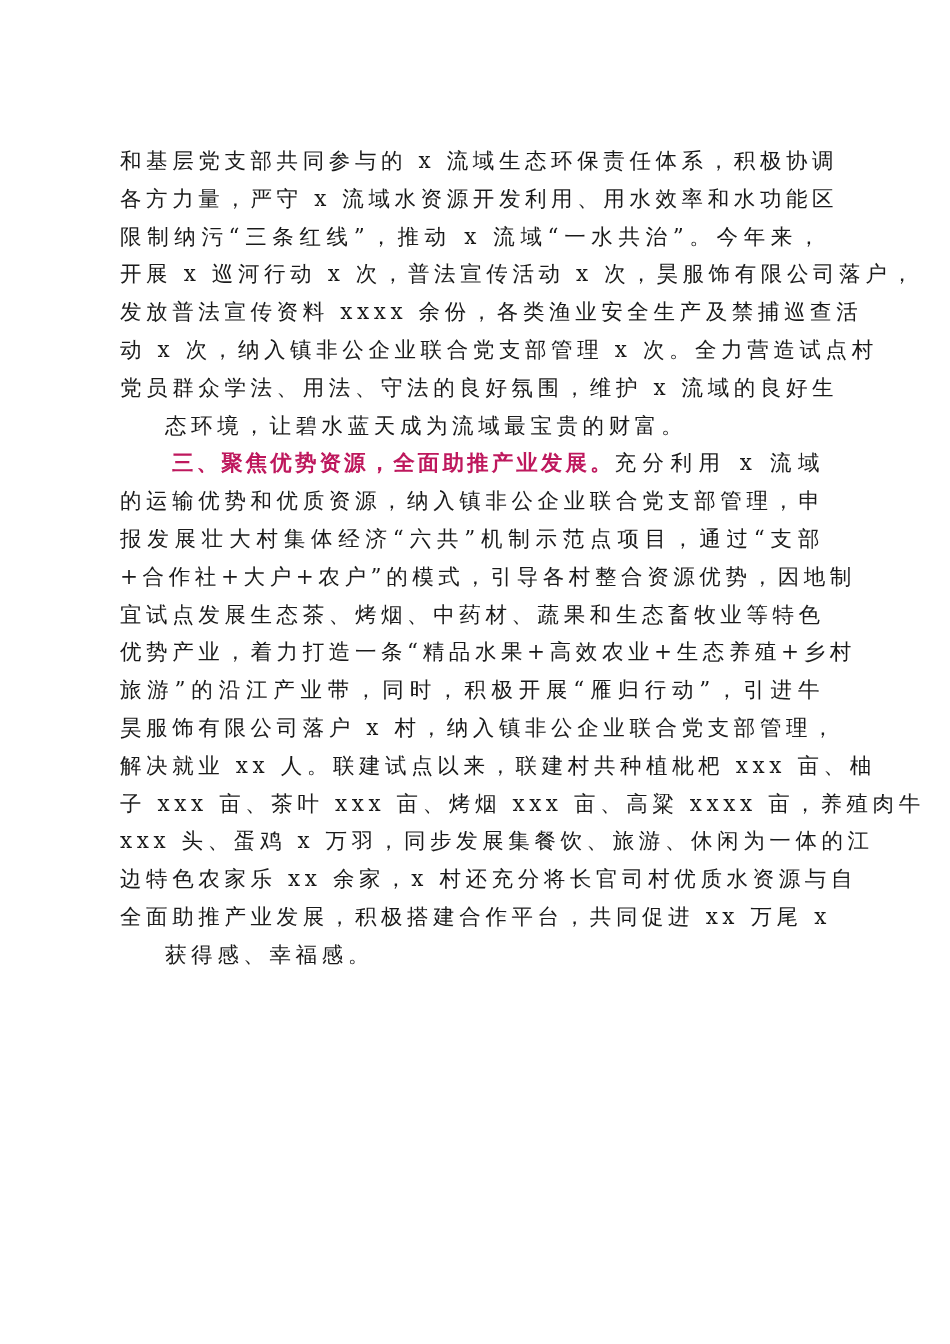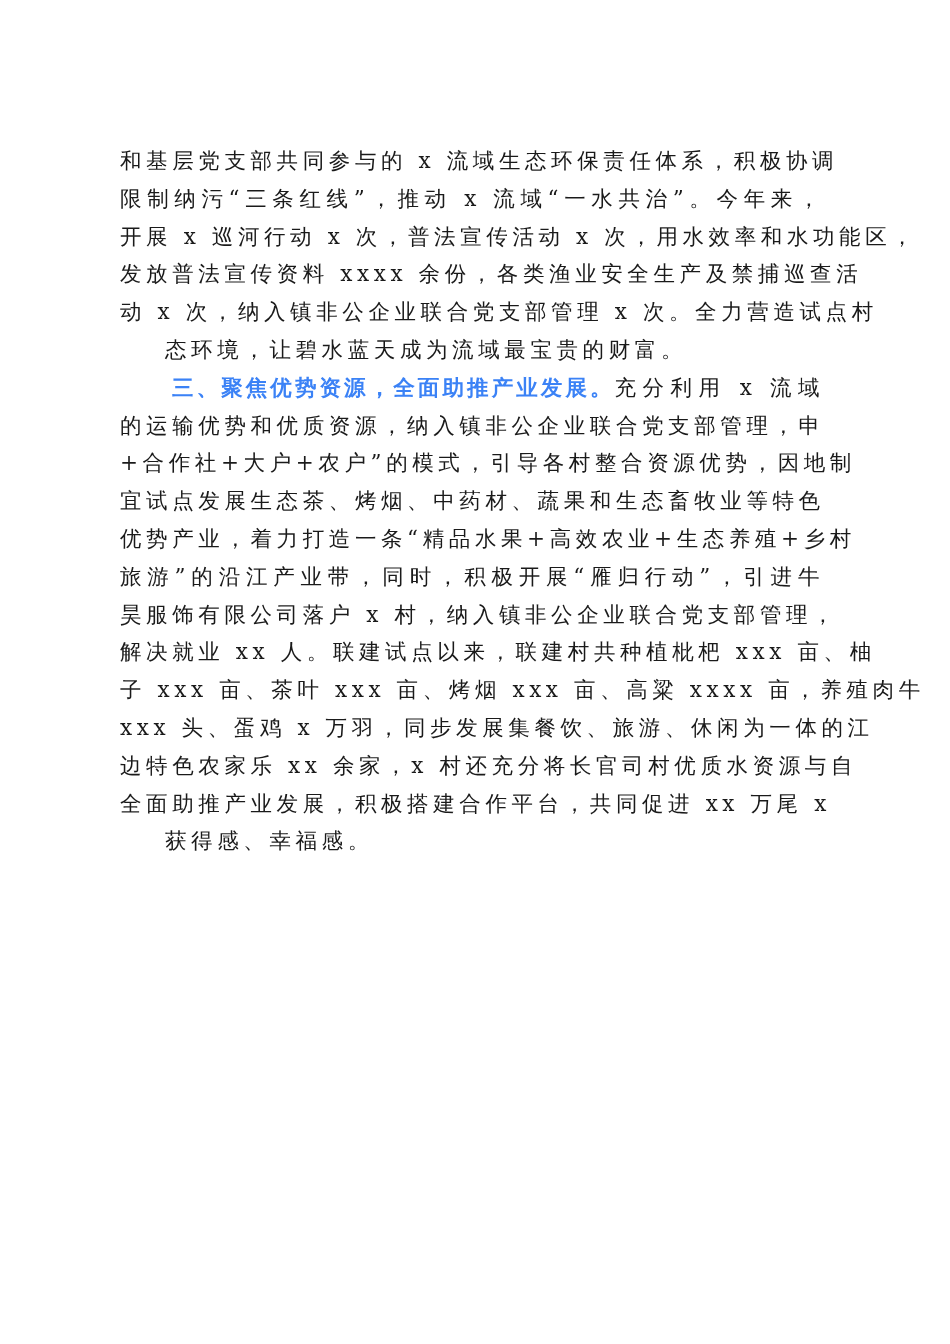--- a/index.html
+++ b/index.html
@@ -48,42 +48,45 @@
     .line.last {
       text-align-last: left;
       margin-left: 45px;
     }
     .indent {
       padding-left: 52px;
     }
     .heading {
       font-family: "DejaVu Sans", "Liberation Sans", sans-serif;
       font-weight: bold;
-      color: #3b82f6;
+      color: #be185d;
       letter-spacing: 1.2px;
     }
   </style>
 </head>
 <body>
 
 <div class="page">
   <div class="content">
 
     <div class="para">
       <span class="line">和基层党支部共同参与的 x 流域生态环保责任体系，积极协调</span>
+      <span class="line">各方力量，严守 x 流域水资源开发利用、用水效率和水功能区</span>
       <span class="line">限制纳污“三条红线”，推动 x 流域“一水共治”。今年来，</span>
-      <span class="line">开展 x 巡河行动 x 次，普法宣传活动 x 次，用水效率和水功能区，</span>
+      <span class="line">开展 x 巡河行动 x 次，普法宣传活动 x 次，昊服饰有限公司落户，</span>
       <span class="line">发放普法宣传资料 xxxx 余份，各类渔业安全生产及禁捕巡查活</span>
       <span class="line">动 x 次，纳入镇非公企业联合党支部管理 x 次。全力营造试点村</span>
+      <span class="line">党员群众学法、用法、守法的良好氛围，维护 x 流域的良好生</span>
       <span class="line last">态环境，让碧水蓝天成为流域最宝贵的财富。</span>
     </div>
 
     <div class="para">
       <span class="line indent"><span class="heading">三、聚焦优势资源，全面助推产业发展。</span><span>充分利用 x 流域</span></span>
       <span class="line">的运输优势和优质资源，纳入镇非公企业联合党支部管理，申</span>
+      <span class="line">报发展壮大村集体经济“六共”机制示范点项目，通过“支部</span>
       <span class="line">+合作社+大户+农户”的模式，引导各村整合资源优势，因地制</span>
       <span class="line">宜试点发展生态茶、烤烟、中药材、蔬果和生态畜牧业等特色</span>
       <span class="line">优势产业，着力打造一条“精品水果+高效农业+生态养殖+乡村</span>
       <span class="line">旅游”的沿江产业带，同时，积极开展“雁归行动”，引进牛</span>
       <span class="line">昊服饰有限公司落户 x 村，纳入镇非公企业联合党支部管理，</span>
       <span class="line">解决就业 xx 人。联建试点以来，联建村共种植枇杷 xxx 亩、柚</span>
       <span class="line">子 xxx 亩、茶叶 xxx 亩、烤烟 xxx 亩、高粱 xxxx 亩，养殖肉牛</span>
       <span class="line">xxx 头、蛋鸡 x 万羽，同步发展集餐饮、旅游、休闲为一体的江</span>
       <span class="line">边特色农家乐 xx 余家，x 村还充分将长官司村优质水资源与自</span>
       <span class="line">全面助推产业发展，积极搭建合作平台，共同促进 xx 万尾 x</span>

